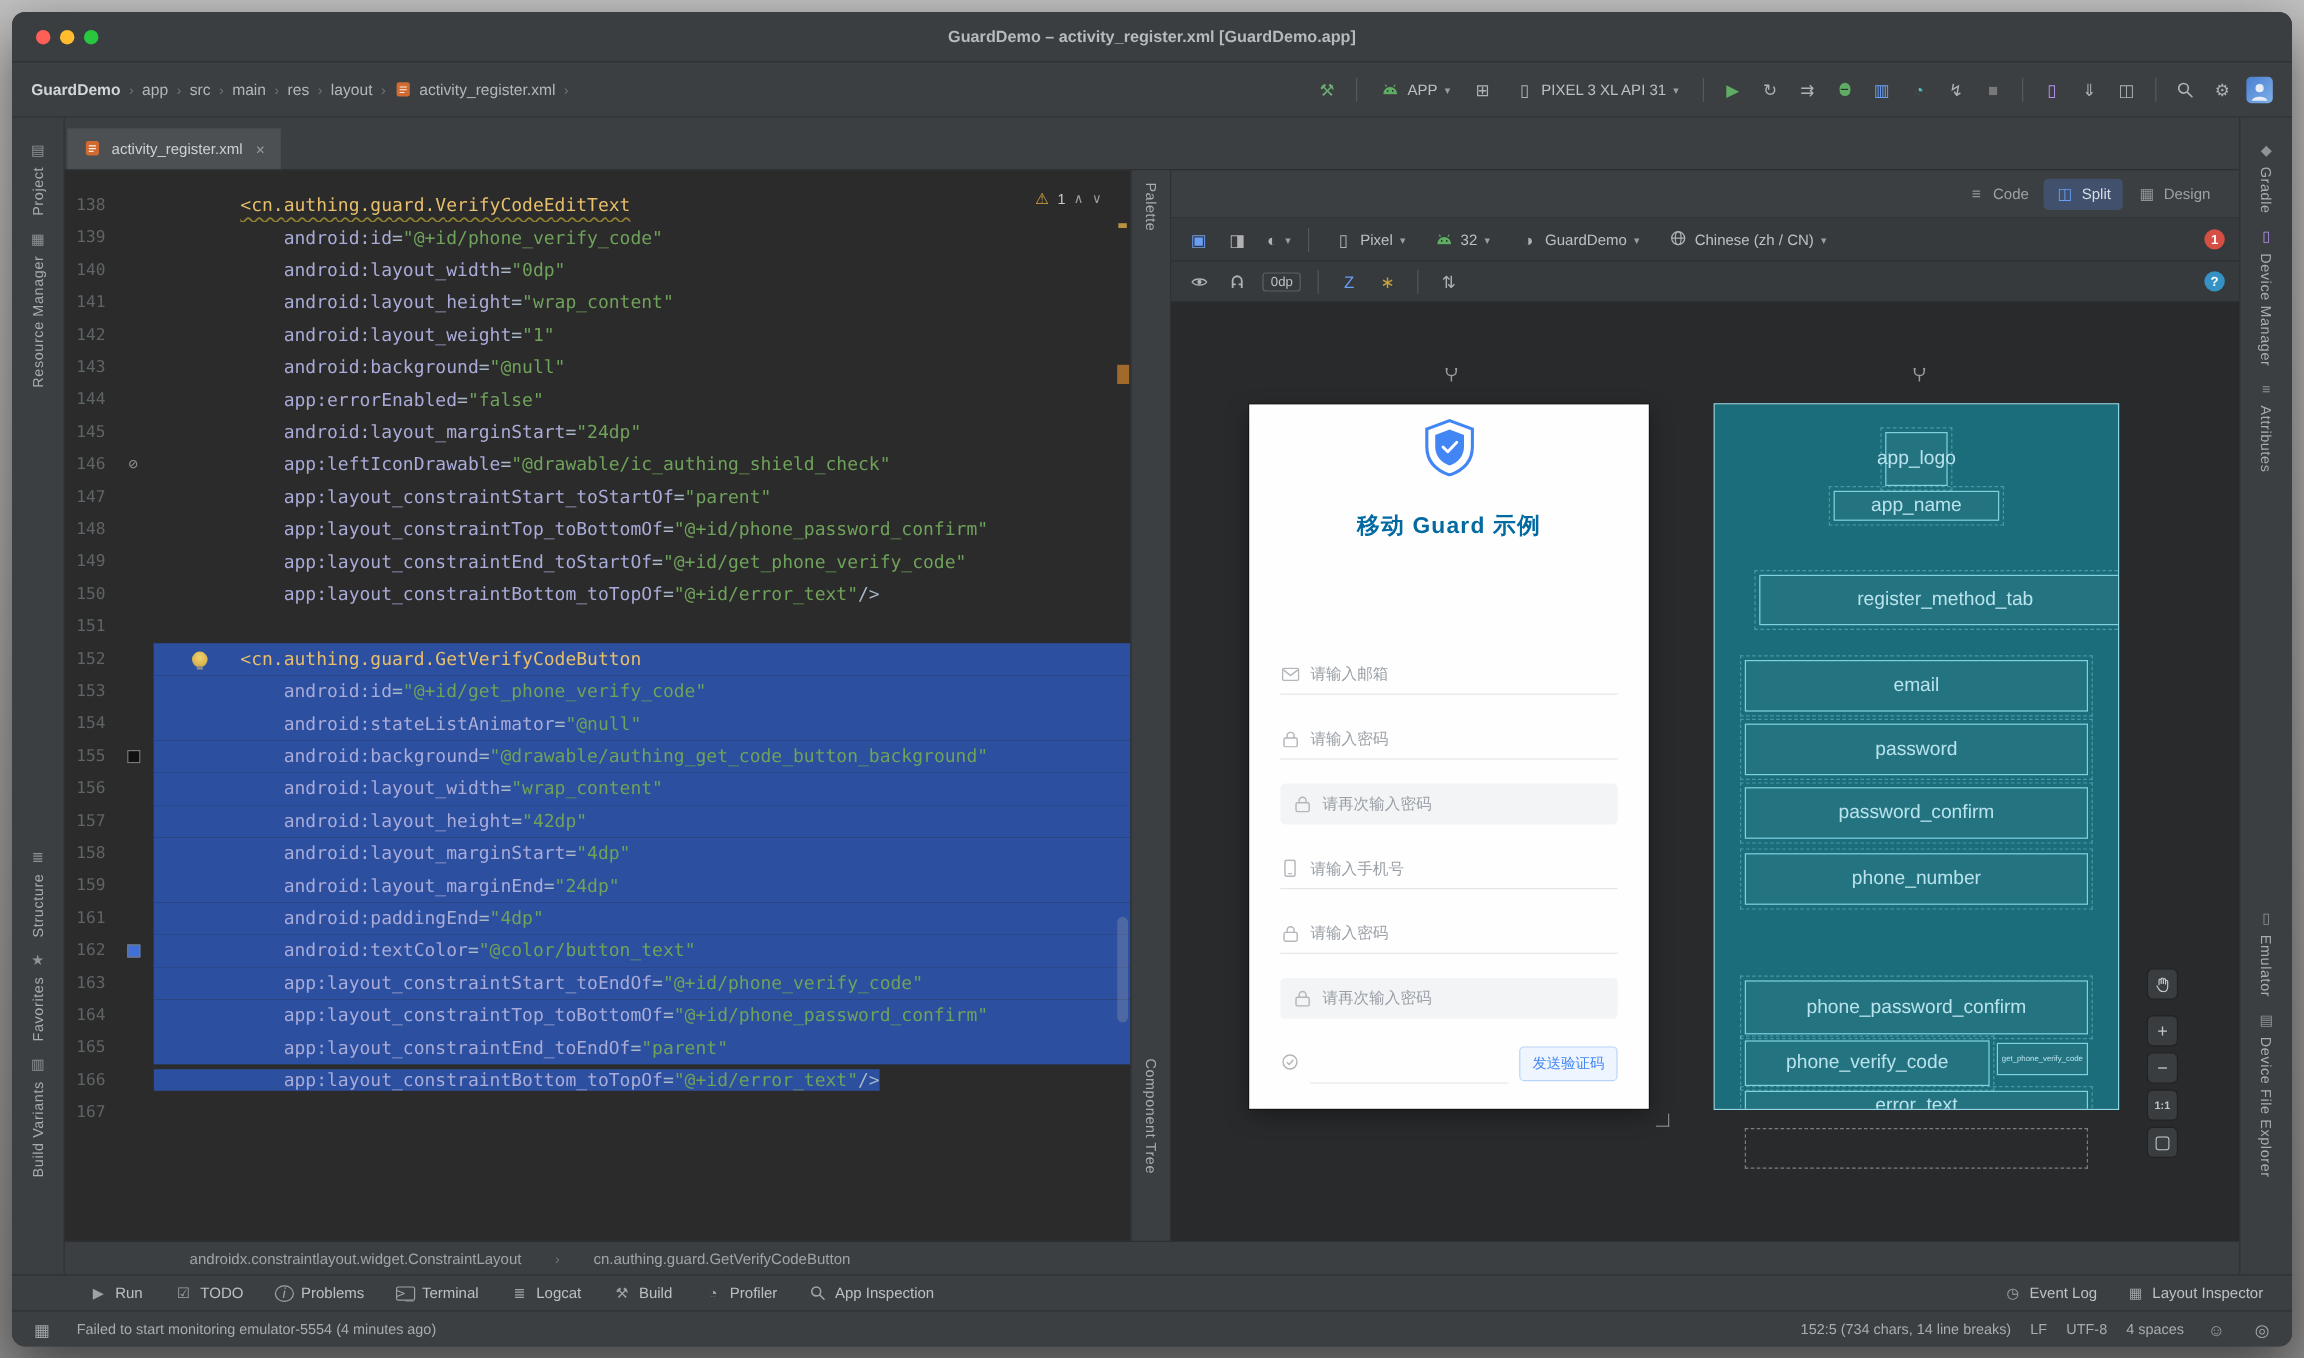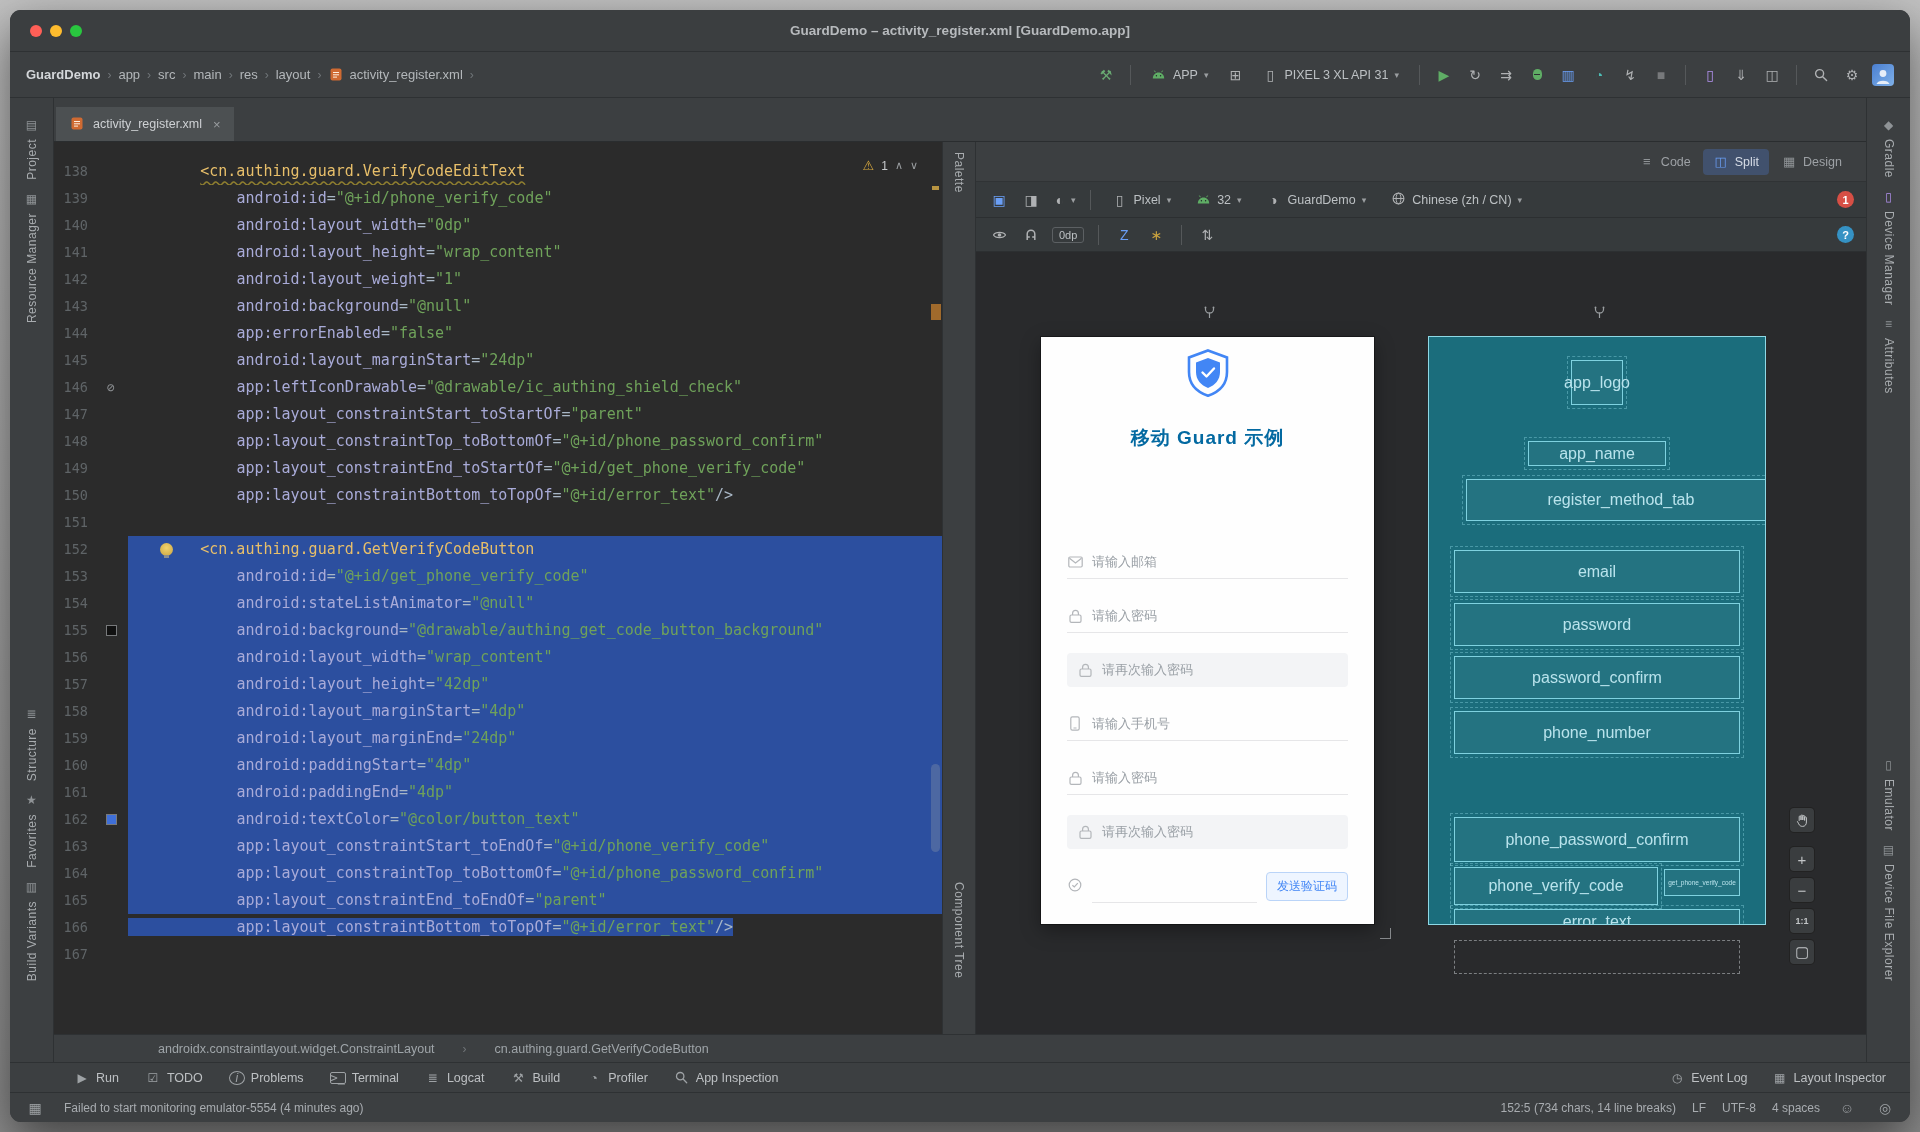--- a/index.html
+++ b/index.html
@@ -449,25 +449,20 @@
               </div>
               <div class="cl sel1">
                 <span class="ln">158</span>
                 <span class="gm"></span>
                 <span class="ct">            <span class="tk-a">android:layout_marginStart</span><span class="tk-p">=</span><span class="tk-q">"4dp"</span></span>
               </div>
               <div class="cl sel1">
                 <span class="ln">159</span>
                 <span class="gm"></span>
                 <span class="ct">            <span class="tk-a">android:layout_marginEnd</span><span class="tk-p">=</span><span class="tk-q">"24dp"</span></span>
-              </div>
-              <div class="cl sel1">
-                <span class="ln">160</span>
-                <span class="gm"></span>
-                <span class="ct">            <span class="tk-a">android:paddingStart</span><span class="tk-p">=</span><span class="tk-q">"4dp"</span></span>
               </div>
               <div class="cl sel1">
                 <span class="ln">161</span>
                 <span class="gm"></span>
                 <span class="ct">            <span class="tk-a">android:paddingEnd</span><span class="tk-p">=</span><span class="tk-q">"4dp"</span></span>
               </div>
               <div class="cl sel1">
                 <span class="ln">162</span>
                 <span class="gm">
                   <span class="sw swu"></span>
@@ -705,21 +700,21 @@
                     </span></span>
                 <span class="vfield"></span>
                 <span class="vbtn">发送验证码</span>
               </div>
             </div>
 
             <div class="bphone" id="bpboxes">
                 <div class="bbox" style="left: 142px; top: 23px; width: 52px; height: 45px;">
                   <span>app_logo</span>
                 </div>
-                <div class="bbox" style="left: 99px; top: 104px; width: 138px; height: 25px;">
+                <div class="bbox" style="left: 99px; top: 72px; width: 138px; height: 25px;">
                   <span>app_name</span>
                 </div>
                 <div class="bbox" style="left: 37px; top: 142px; width: 310px; height: 42px;">
                   <span>register_method_tab</span>
                 </div>
                 <div class="bbox" style="left: 25px; top: 213px; width: 286px; height: 43px;">
                   <span>email</span>
                 </div>
                 <div class="bbox" style="left: 25px; top: 266px; width: 286px; height: 43px;">
                   <span>password</span>

